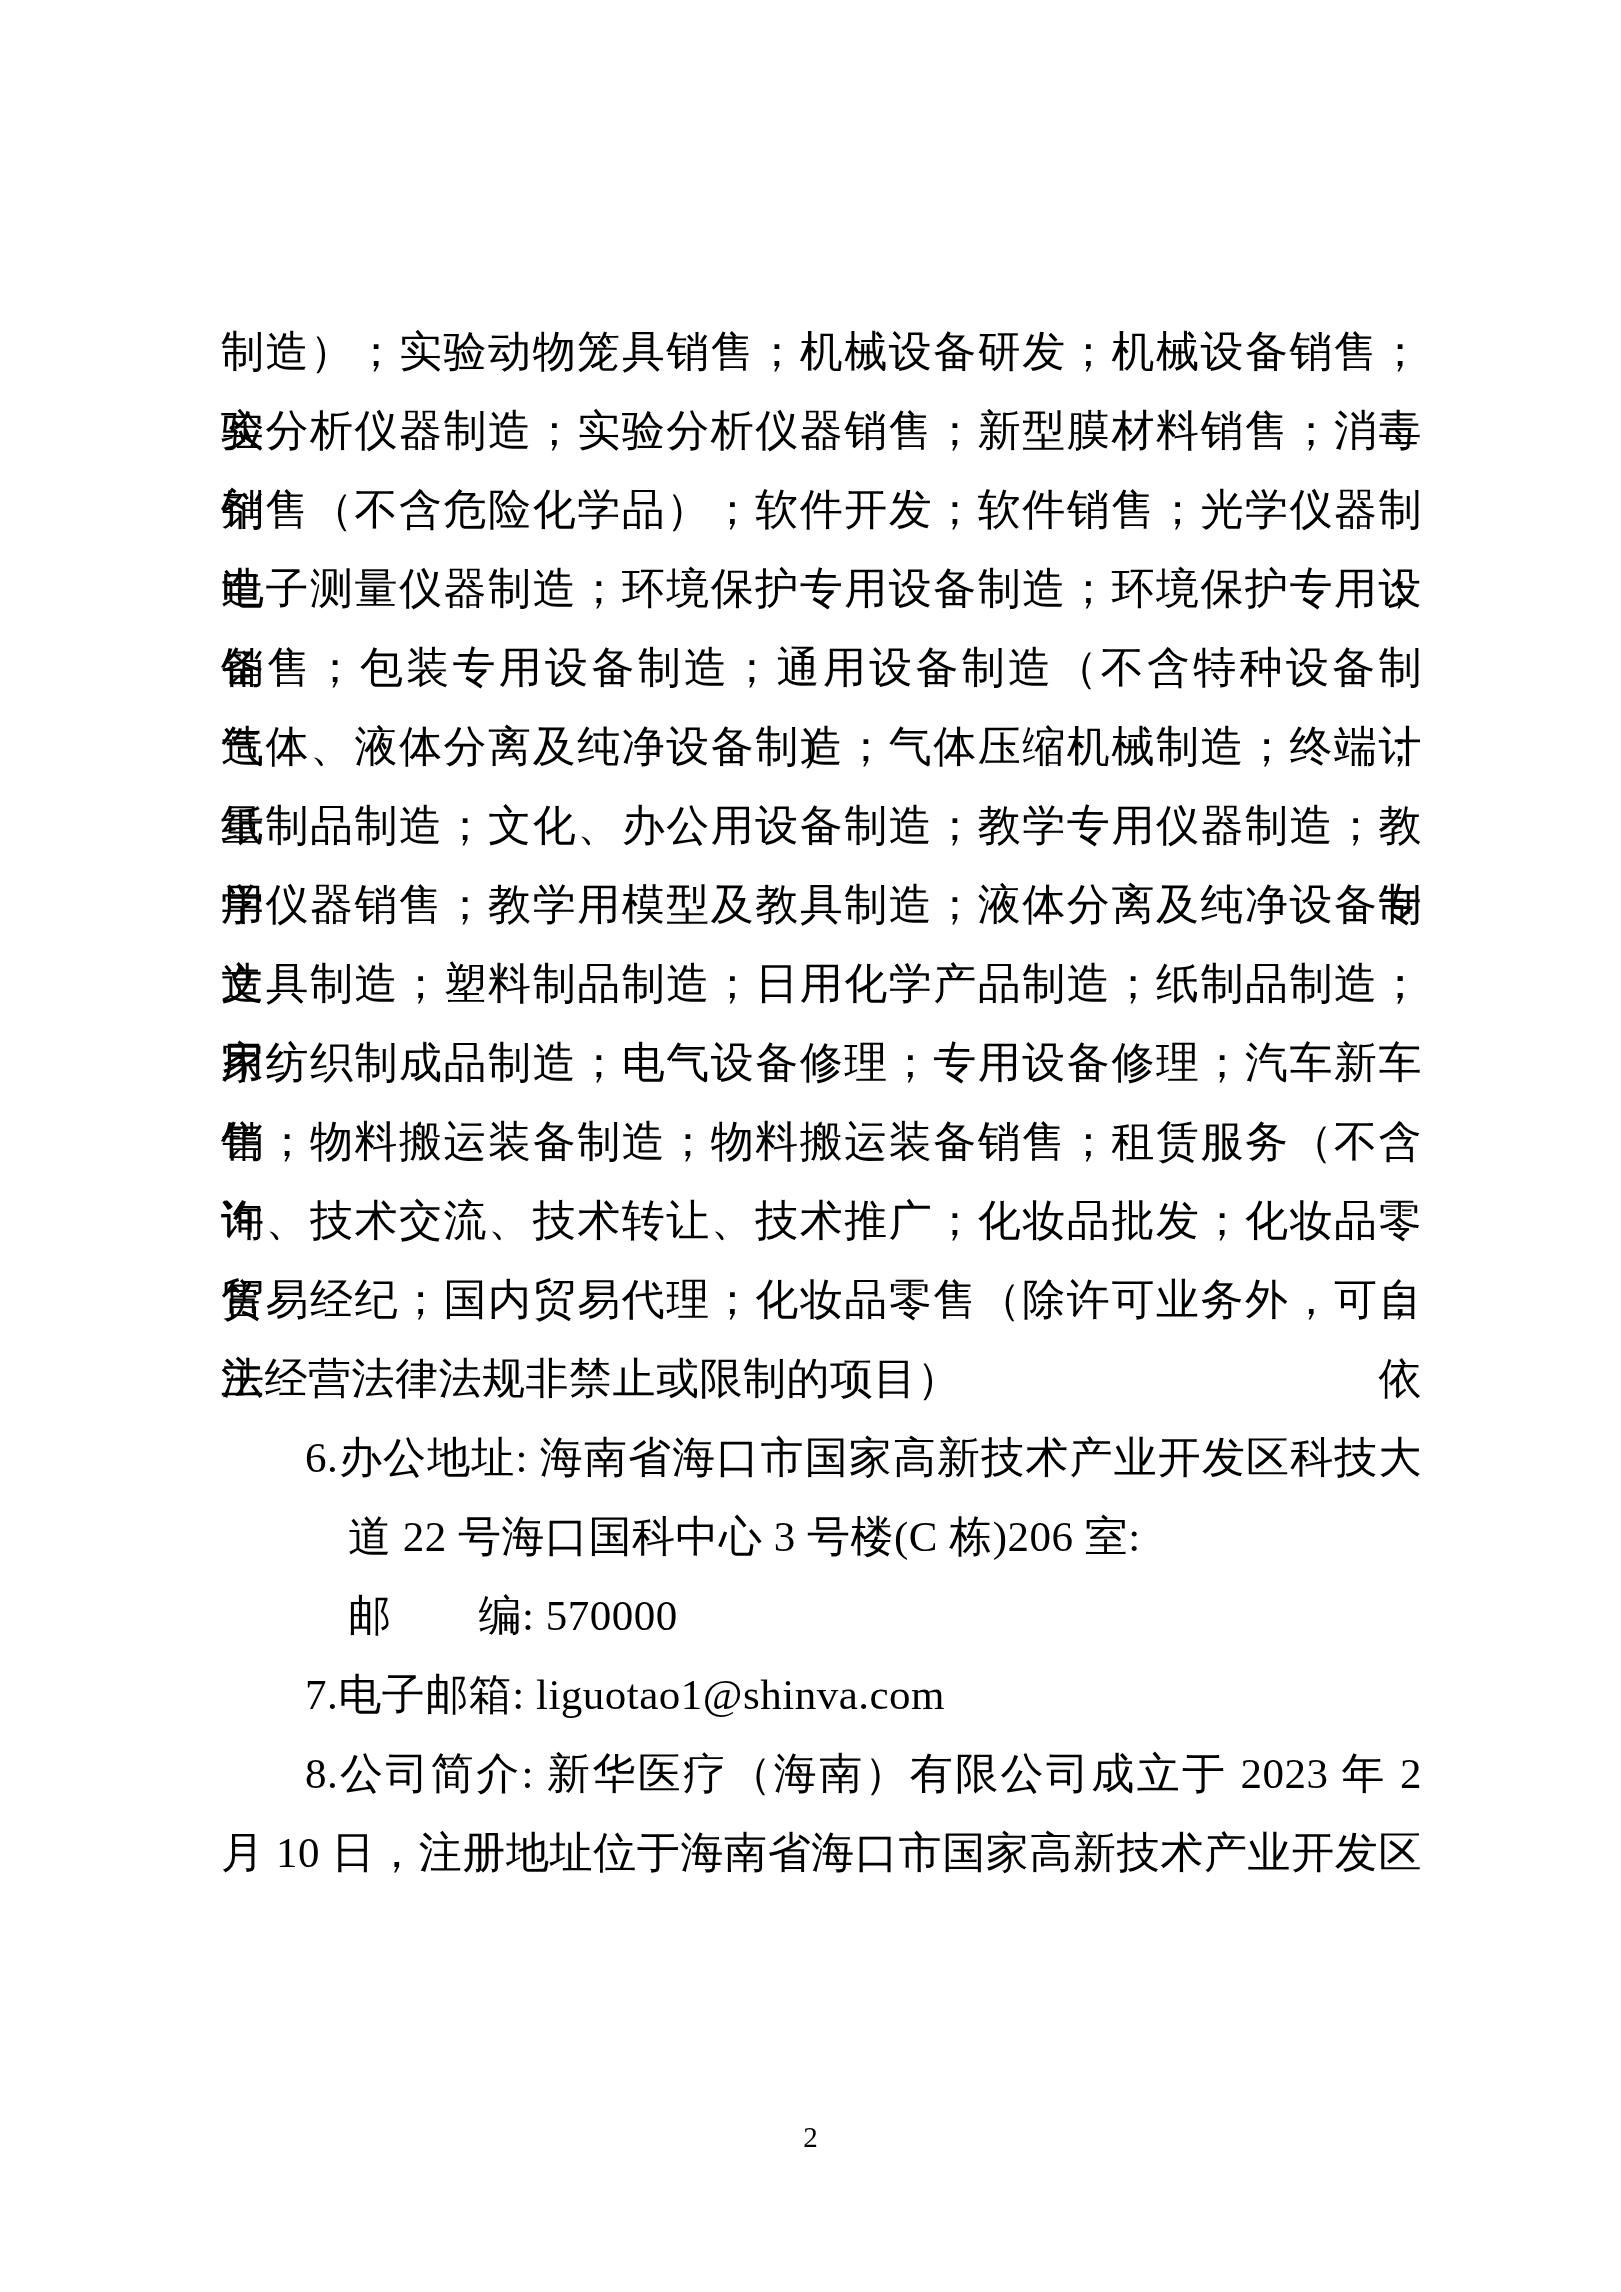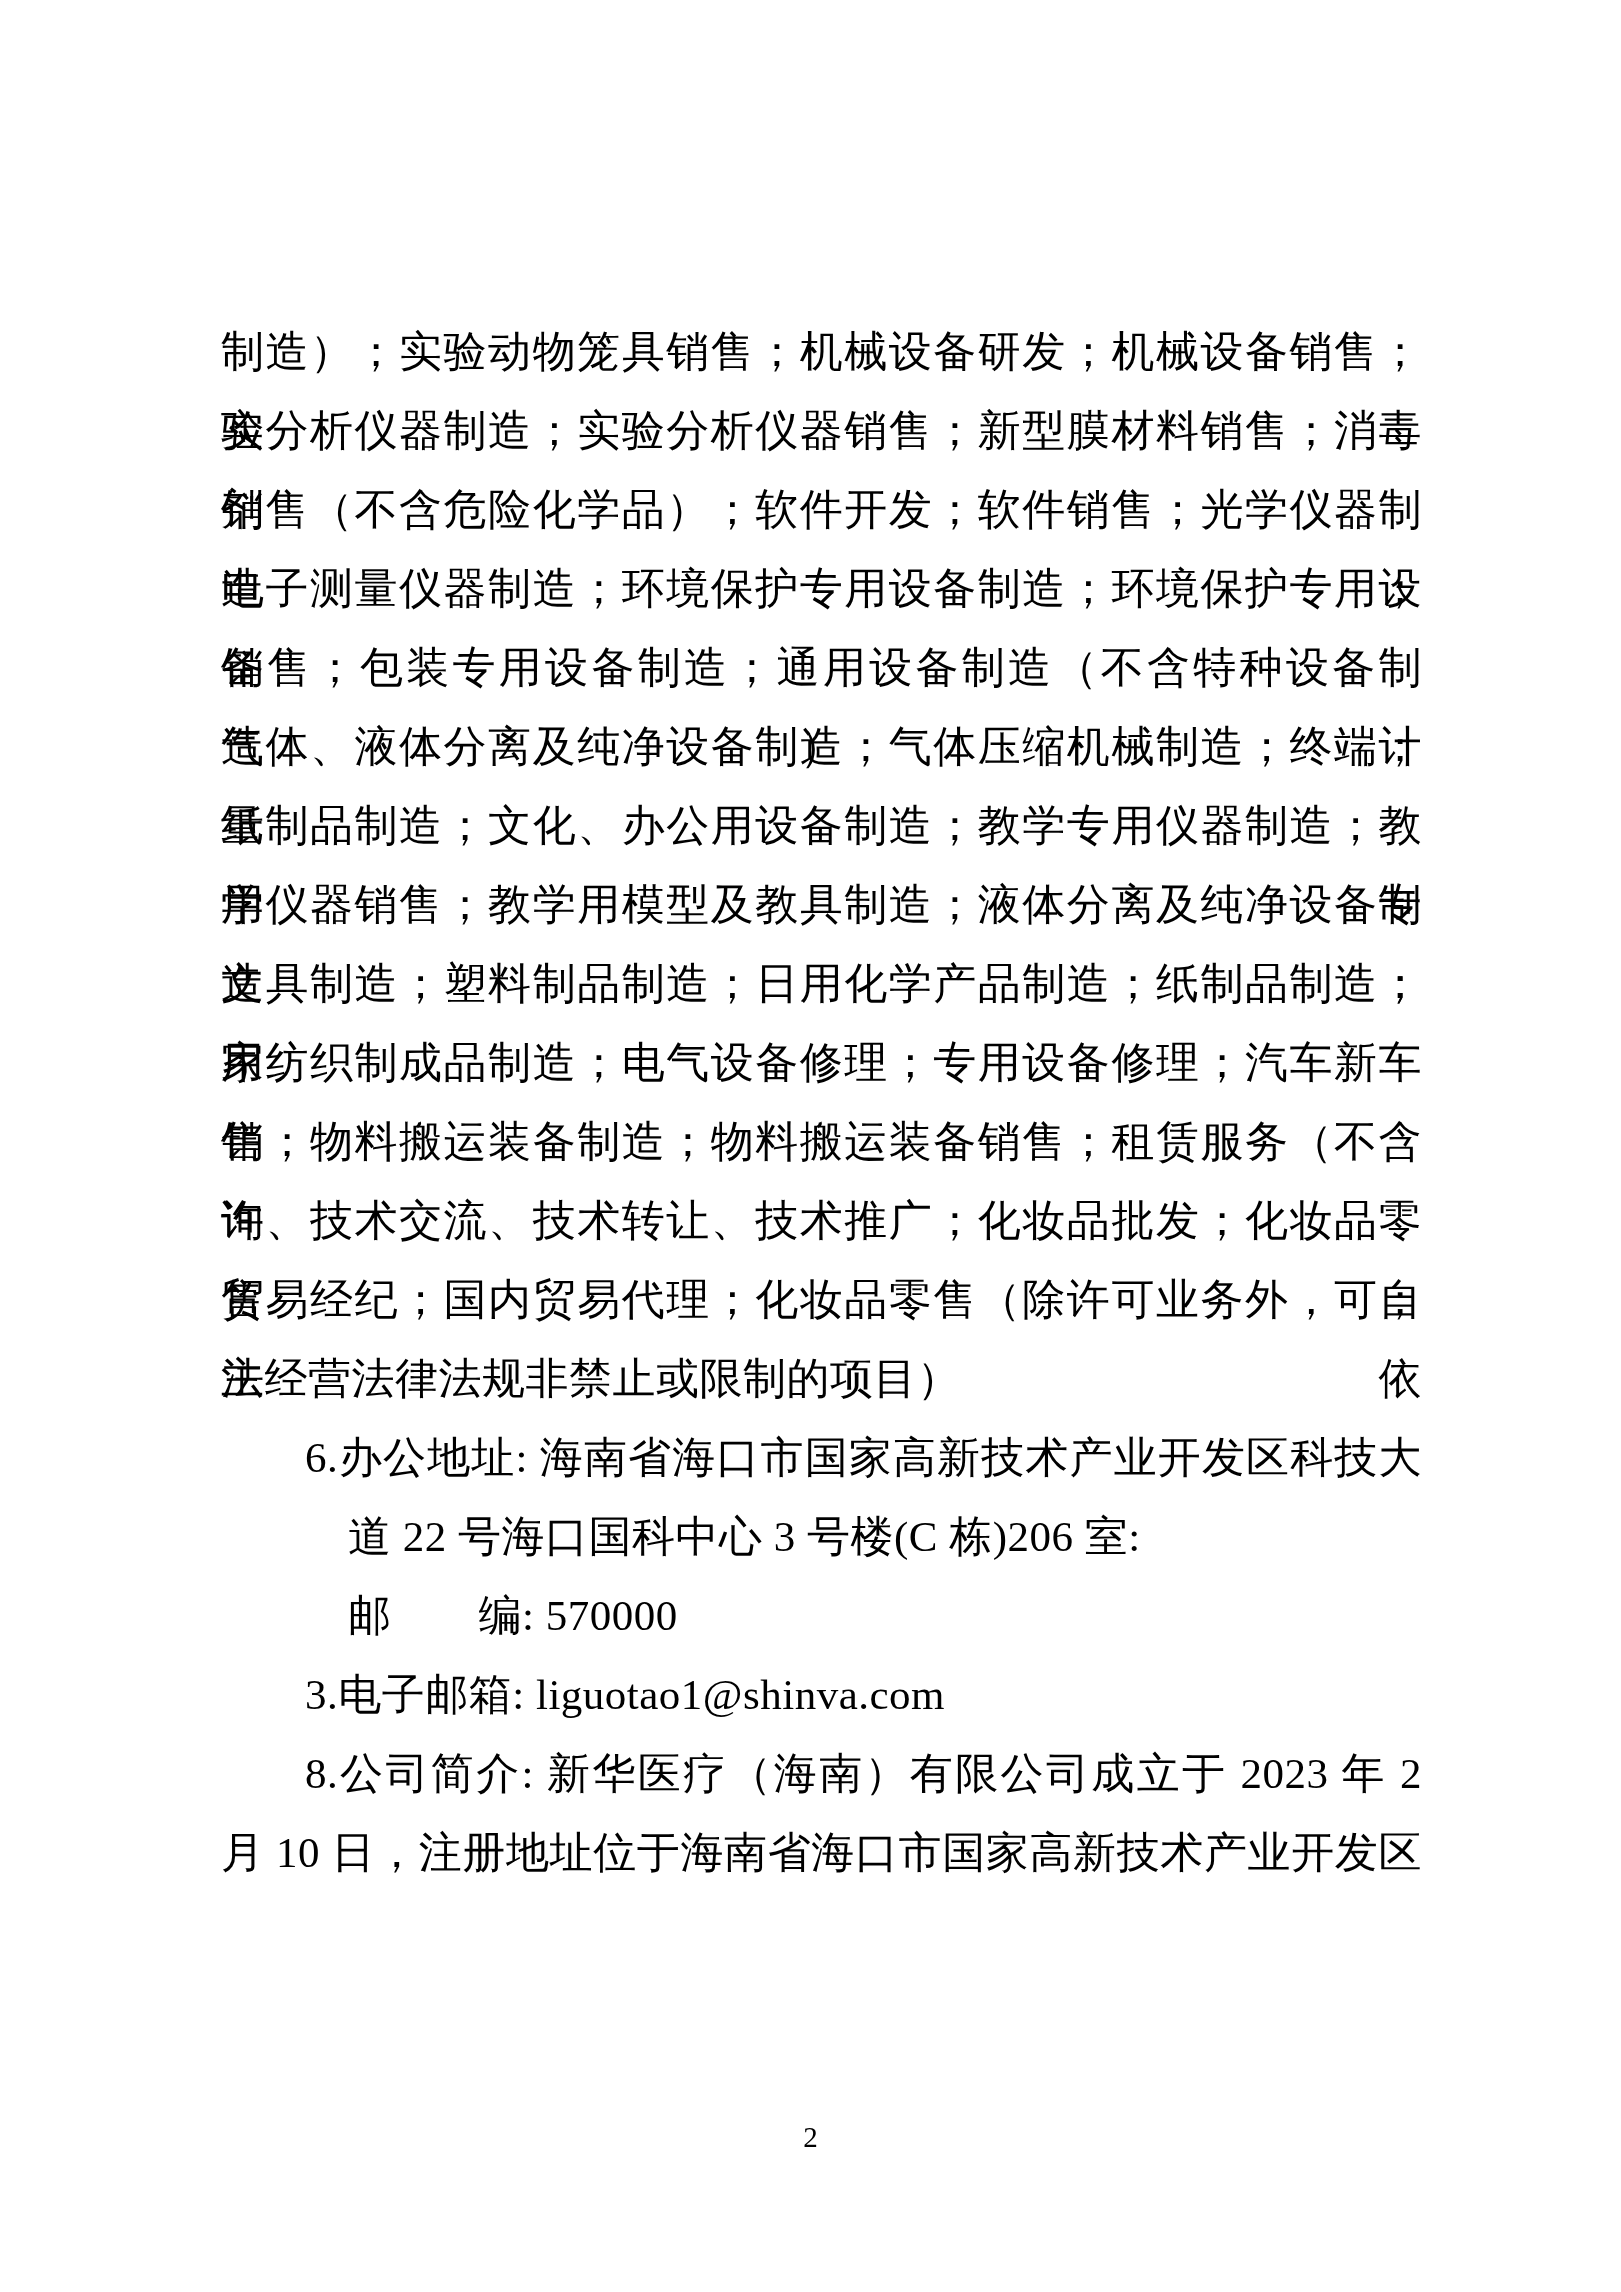--- a/index.html
+++ b/index.html
@@ -66,19 +66,19 @@
       <div class="text-line indent-0 justify">用仪器销售；教学用模型及教具制造；液体分离及纯净设备制造；</div>
       <div class="text-line indent-0 justify">文具制造；塑料制品制造；日用化学产品制造；纸制品制造；家</div>
       <div class="text-line indent-0 justify">用纺织制成品制造；电气设备修理；专用设备修理；汽车新车销</div>
       <div class="text-line indent-0 justify">售；物料搬运装备制造；物料搬运装备销售；租赁服务（不含许</div>
       <div class="text-line indent-0 justify">询、技术交流、技术转让、技术推广；化妆品批发；化妆品零售；</div>
       <div class="text-line indent-0 justify">贸易经纪；国内贸易代理；化妆品零售（除许可业务外，可自主依</div>
       <div class="text-line indent-0">法经营法律法规非禁止或限制的项目）</div>
       <div class="text-line indent-1 justify">6.办公地址: 海南省海口市国家高新技术产业开发区科技大</div>
       <div class="text-line indent-2">道 22 号海口国科中心 3 号楼(C 栋)206 室:</div>
       <div class="text-line indent-2">邮　　编: 570000</div>
-      <div class="text-line indent-1">3.电子邮箱: liguotao1@shinva.com</div>
+      <div class="text-line indent-1">7.电子邮箱: liguotao1@shinva.com</div>
       <div class="text-line indent-1 justify">8.公司简介: 新华医疗（海南）有限公司成立于 2023 年 2</div>
       <div class="text-line indent-0 justify">月 10 日，注册地址位于海南省海口市国家高新技术产业开发区</div>
     </div>
   <div class="page-number">2</div>
 </div>
 
 
 </body></html>

